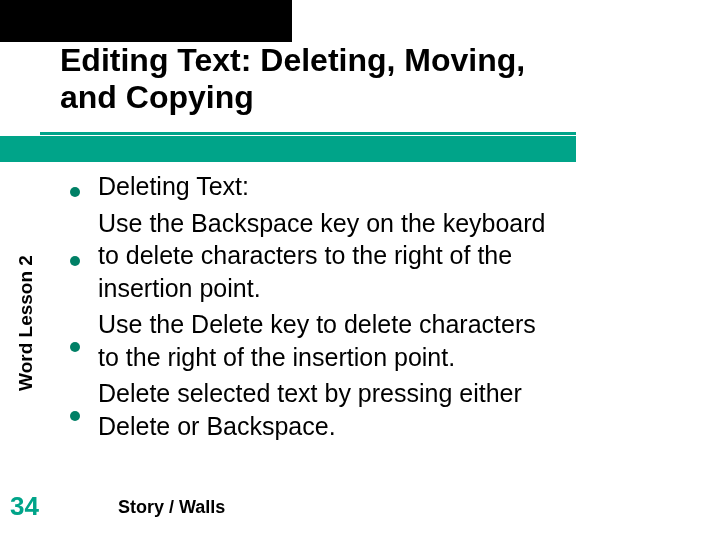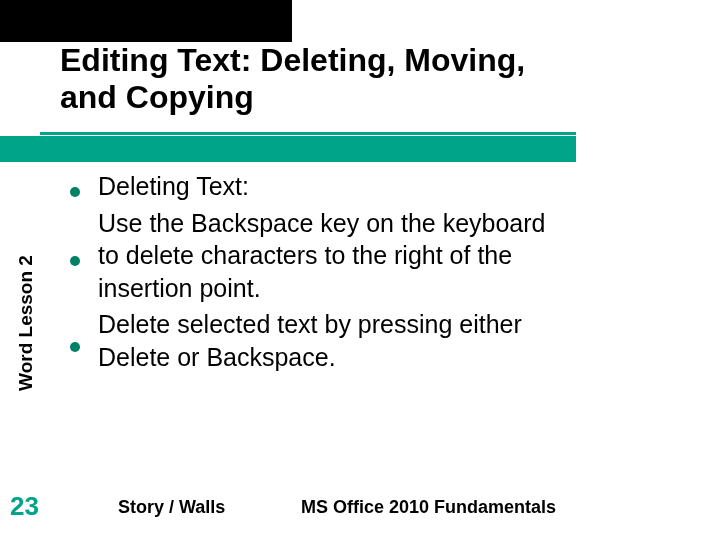--- a/index.html
+++ b/index.html
@@ -142,20 +142,23 @@
     <div class="bullet-row">
       <div class="dot"></div>
       <div class="bullet-text">Deleting Text:</div>
     </div>
     <div class="bullet-row">
       <div class="dot"></div>
       <div class="bullet-text">Use the Backspace key on the keyboard to delete characters to the right of the insertion point.</div>
     </div>
     <div class="bullet-row">
       <div class="dot"></div>
+      <div class="bullet-text">Use the Delete key to delete characters to the right of the insertion point.</div>
+    </div>
+    <div class="bullet-row">
+      <div class="dot"></div>
       <div class="bullet-text">Delete selected text by pressing either Delete or Backspace.</div>
     </div>
   </div>
 
-  <div class="page-num">23</div>
+  <div class="page-num">34</div>
   <div class="footer-left">Story / Walls</div>
-  <div class="footer-right">MS Office 2010 Fundamentals</div>
 </div>
 
 </body></html>

